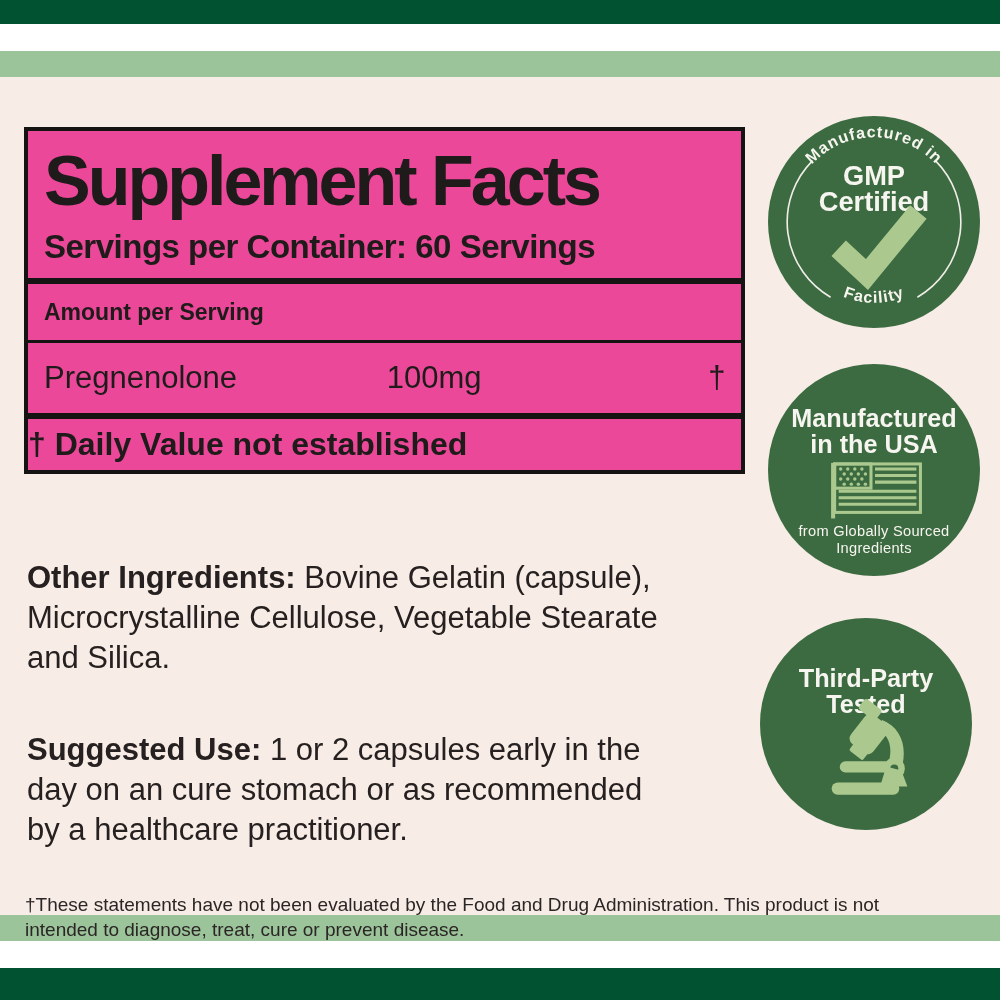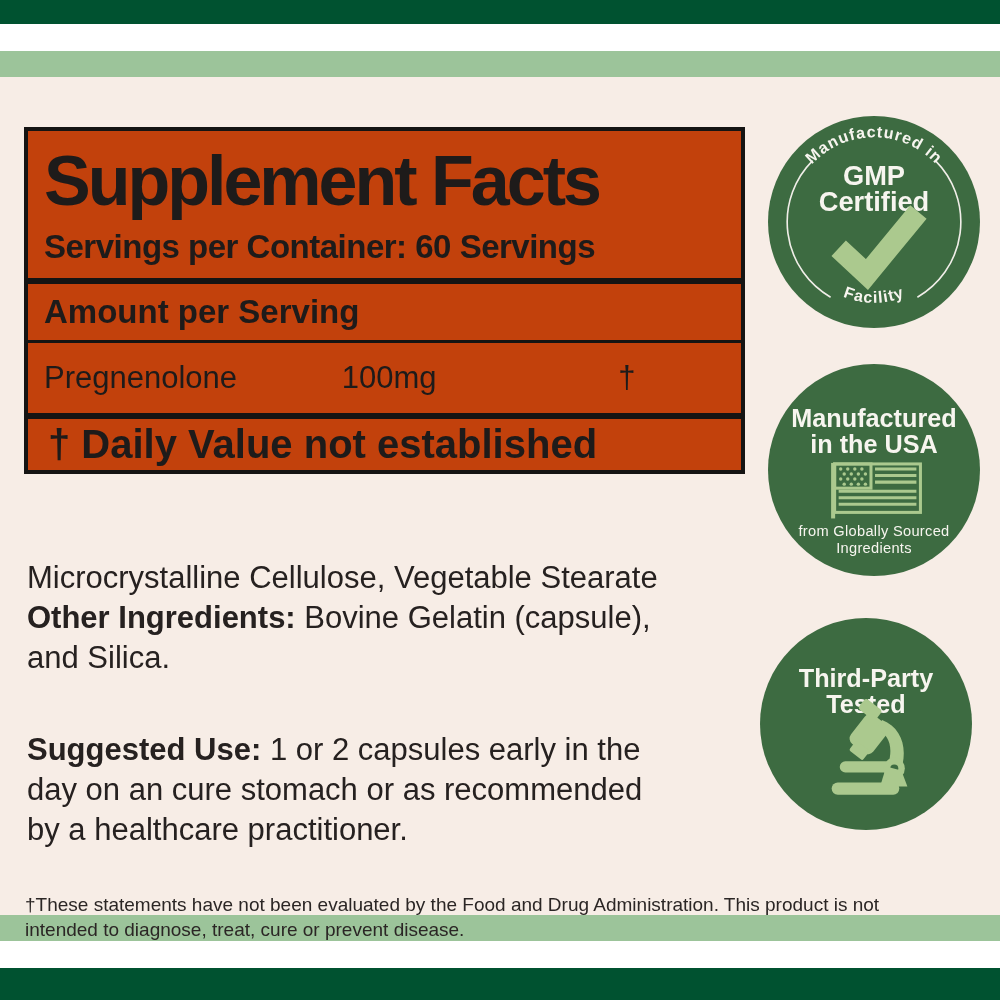--- a/index.html
+++ b/index.html
@@ -20,21 +20,21 @@
   .bar-top-light   { top: 51px; height: 26px; background: #9cc49a; }
   .bar-bot-light   { top: 915px; height: 26px; background: #9cc49a; }
   .bar-bot-white   { top: 941px; height: 27px; background: #ffffff; }
   .bar-bot-dark    { top: 968px; height: 32px; background: #005230; }
 
   
   .facts-panel {
     position: absolute;
     left: 24px; top: 127px;
     width: 721px;
-    background: #c2410c;
+    background: #ec4899;
     border: 4px solid #151413;
     color: #1e1b1a;
   }
   .facts-header { padding: 14px 16px 12px 16px; }
   .facts-title {
     font-size: 70px;
     font-weight: 700;
     letter-spacing: -3px;
     line-height: 72px;
     margin-bottom: 10px;
@@ -47,41 +47,42 @@
     line-height: 39px;
     white-space: nowrap;
   }
   .facts-colhead {
     border-top: 6px solid #151413;
     height: 62px;
     display: flex;
     justify-content: space-between;
     align-items: center;
     padding: 0 22px 0 16px;
-    font-size: 33px;
+    font-size: 23px;
     font-weight: 700;
   }
   .facts-row {
     border-top: 3px solid #151413;
     height: 73px;
     display: grid;
     grid-template-columns: 44% 30% 20% 6%;
     align-items: center;
     font-size: 31px;
+    gap: 45px;
   }
   .facts-row .cell-name { padding-left: 16px; text-align: left; }
   .facts-row .cell-amount { text-align: left; }
   .facts-row .cell-dv { text-align: center; }
   .facts-footnote {
     border-top: 6px solid #151413;
     height: 57px;
     display: flex;
     align-items: center;
-    padding-left: 20px;
-    font-size: 40px;
+    padding-left: 0;
+    font-size: 32px;
     font-weight: 700;
   }
 
   
   .copy-block { position: absolute; left: 27px; color: #262120; }
   .copy-line { font-size: 31px; line-height: 40px; white-space: nowrap; }
   .copy-line b { font-weight: 700; }
   #other-ingredients { top: 558px; }
   #suggested-use { top: 730px; }
   .disclaimer { position: absolute; left: 25px; top: 860px; color: #2b2625; margin-top: 32px; }
@@ -203,22 +204,22 @@
         <rect x="79" y="142" width="51" height="11" rx="5.5"></rect>
         <circle cx="133" cy="149" r="10.5"></circle>
         <circle cx="133" cy="149" r="4" fill="#3d6b41"></circle>
         <path d="M140 151 L146 167 L119 167 L125 147 Z"></path>
         <rect x="71" y="163" width="67" height="12" rx="6"></rect>
       </g>
     </svg>
   </div>
 
   <div class="copy-block" id="other-ingredients">
+    <div class="copy-line"><b>Other Ingredients:</b><span> Bovine Gelatin (capsule),</span></div>
     <div class="copy-line"><span>Microcrystalline Cellulose, Vegetable Stearate</span></div>
-    <div class="copy-line"><b>Other Ingredients:</b><span> Bovine Gelatin (capsule),</span></div>
     <div class="copy-line"><span>and Silica.</span></div>
   </div>
 
   <div class="copy-block" id="suggested-use">
     <div class="copy-line"><b>Suggested Use:</b><span> 1 or 2 capsules early in the</span></div>
     <div class="copy-line"><span>day on an cure stomach or as recommended</span></div>
     <div class="copy-line"><span>by a healthcare practitioner.</span></div>
   </div>
 
   <div class="disclaimer">

